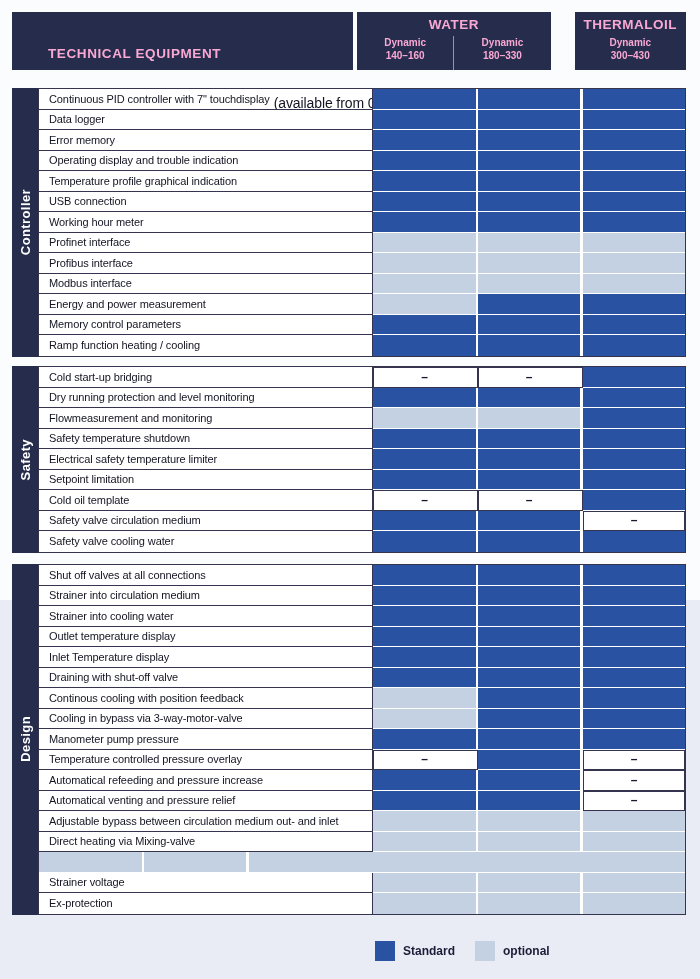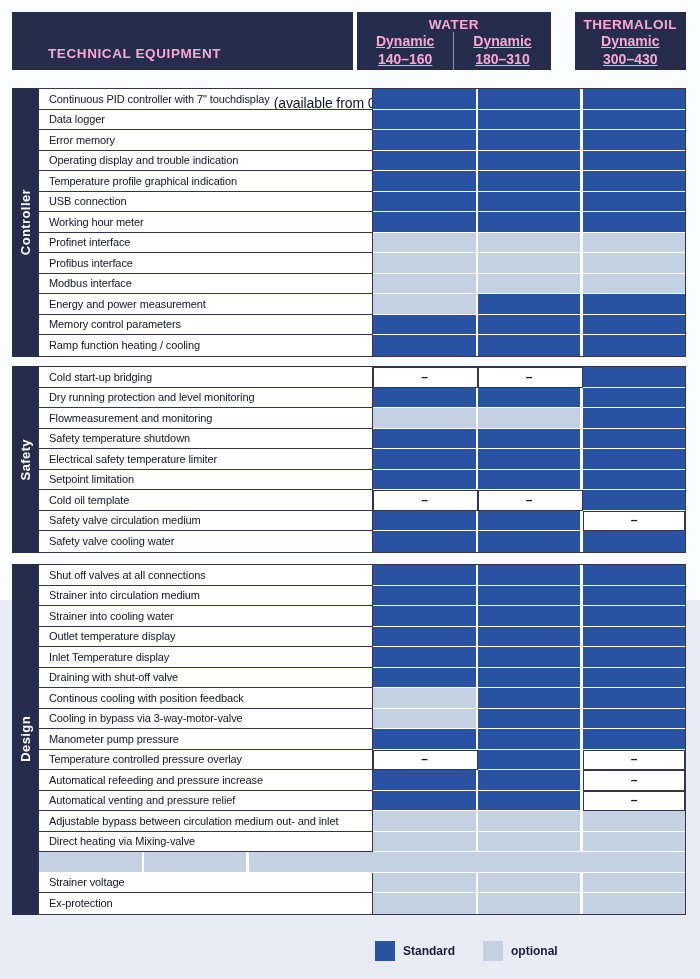--- a/index.html
+++ b/index.html
@@ -29,21 +29,21 @@
   }
   .th-title { font-weight:bold; font-size:13.5px; letter-spacing:.6px; }
   .th-water { width:205px; margin-right:4px; display:flex; flex-direction:column; }
   .th-group-label {
     text-align:center; font-weight:bold; font-size:13.5px; letter-spacing:.5px;
     padding-top:5px; height:24px;
   }
   .th-subcols { flex:1; display:flex; }
   .th-subcol {
     flex:1; display:flex; flex-direction:column; align-items:center; justify-content:flex-start;
-    font-weight:bold; font-size:14px; line-height:1.3; padding-bottom:6px;text-decoration:underline;
+    font-weight:bold; font-size:10px; line-height:1.3; padding-bottom:6px;
   }
   .th-subcol + .th-subcol { border-left:1.5px solid rgba(255,255,255,.5); }
   .th-thermal { width:118px; display:flex; flex-direction:column;margin-left:20px; }
   .th-thermal .th-subcol { padding-bottom:6px; }
 
   
   #sections .section { position:absolute; left:12px; width:674px; display:flex; }
   #sections .section:nth-child(1) { top:88px; }
   #sections .section:nth-child(2) { top:366px; }
   #sections .section:nth-child(3) { top:564px; }
@@ -84,21 +84,21 @@
   .cell.c3 { flex:1; }
   .cell.standard { background:var(--standard); }
   .cell.optional { background:var(--optional); }
   .cell.none {
     background:#fff;
     outline:1.6px solid var(--dark); outline-offset:-1.6px;
   }
 
   
   .legend { position:absolute; left:375px; top:941px; display:flex; }
-  .legend-item { display:flex; align-items:center; gap:8px; width:108px; }
+  .legend-item { display:flex; align-items:center; gap:8px; width:100px; }
   .legend-swatch { width:20px; height:20px; }
   .legend-swatch.standard { background:var(--standard); }
   .legend-swatch.optional { background:var(--optional); }
   .legend-label { font-weight:bold; font-size:12px; color:#1c1c38; }
 </style>
 </head>
 <body>
 
 <div class="bg-lower"></div>
 
@@ -108,21 +108,21 @@
   </div>
   <div class="th-block th-water">
     <div class="th-group-label">WATER</div>
     <div class="th-subcols">
       <div class="th-subcol">
         <span>Dynamic</span>
         <span>140–160</span>
       </div>
       <div class="th-subcol">
         <span>Dynamic</span>
-        <span>180–310</span>
+        <span>180–330</span>
       </div>
     </div>
   </div>
   <div class="th-block th-thermal">
     <div class="th-group-label">THERMALOIL</div>
     <div class="th-subcols">
       <div class="th-subcol">
         <span>Dynamic</span>
         <span>300–430</span>
       </div>

